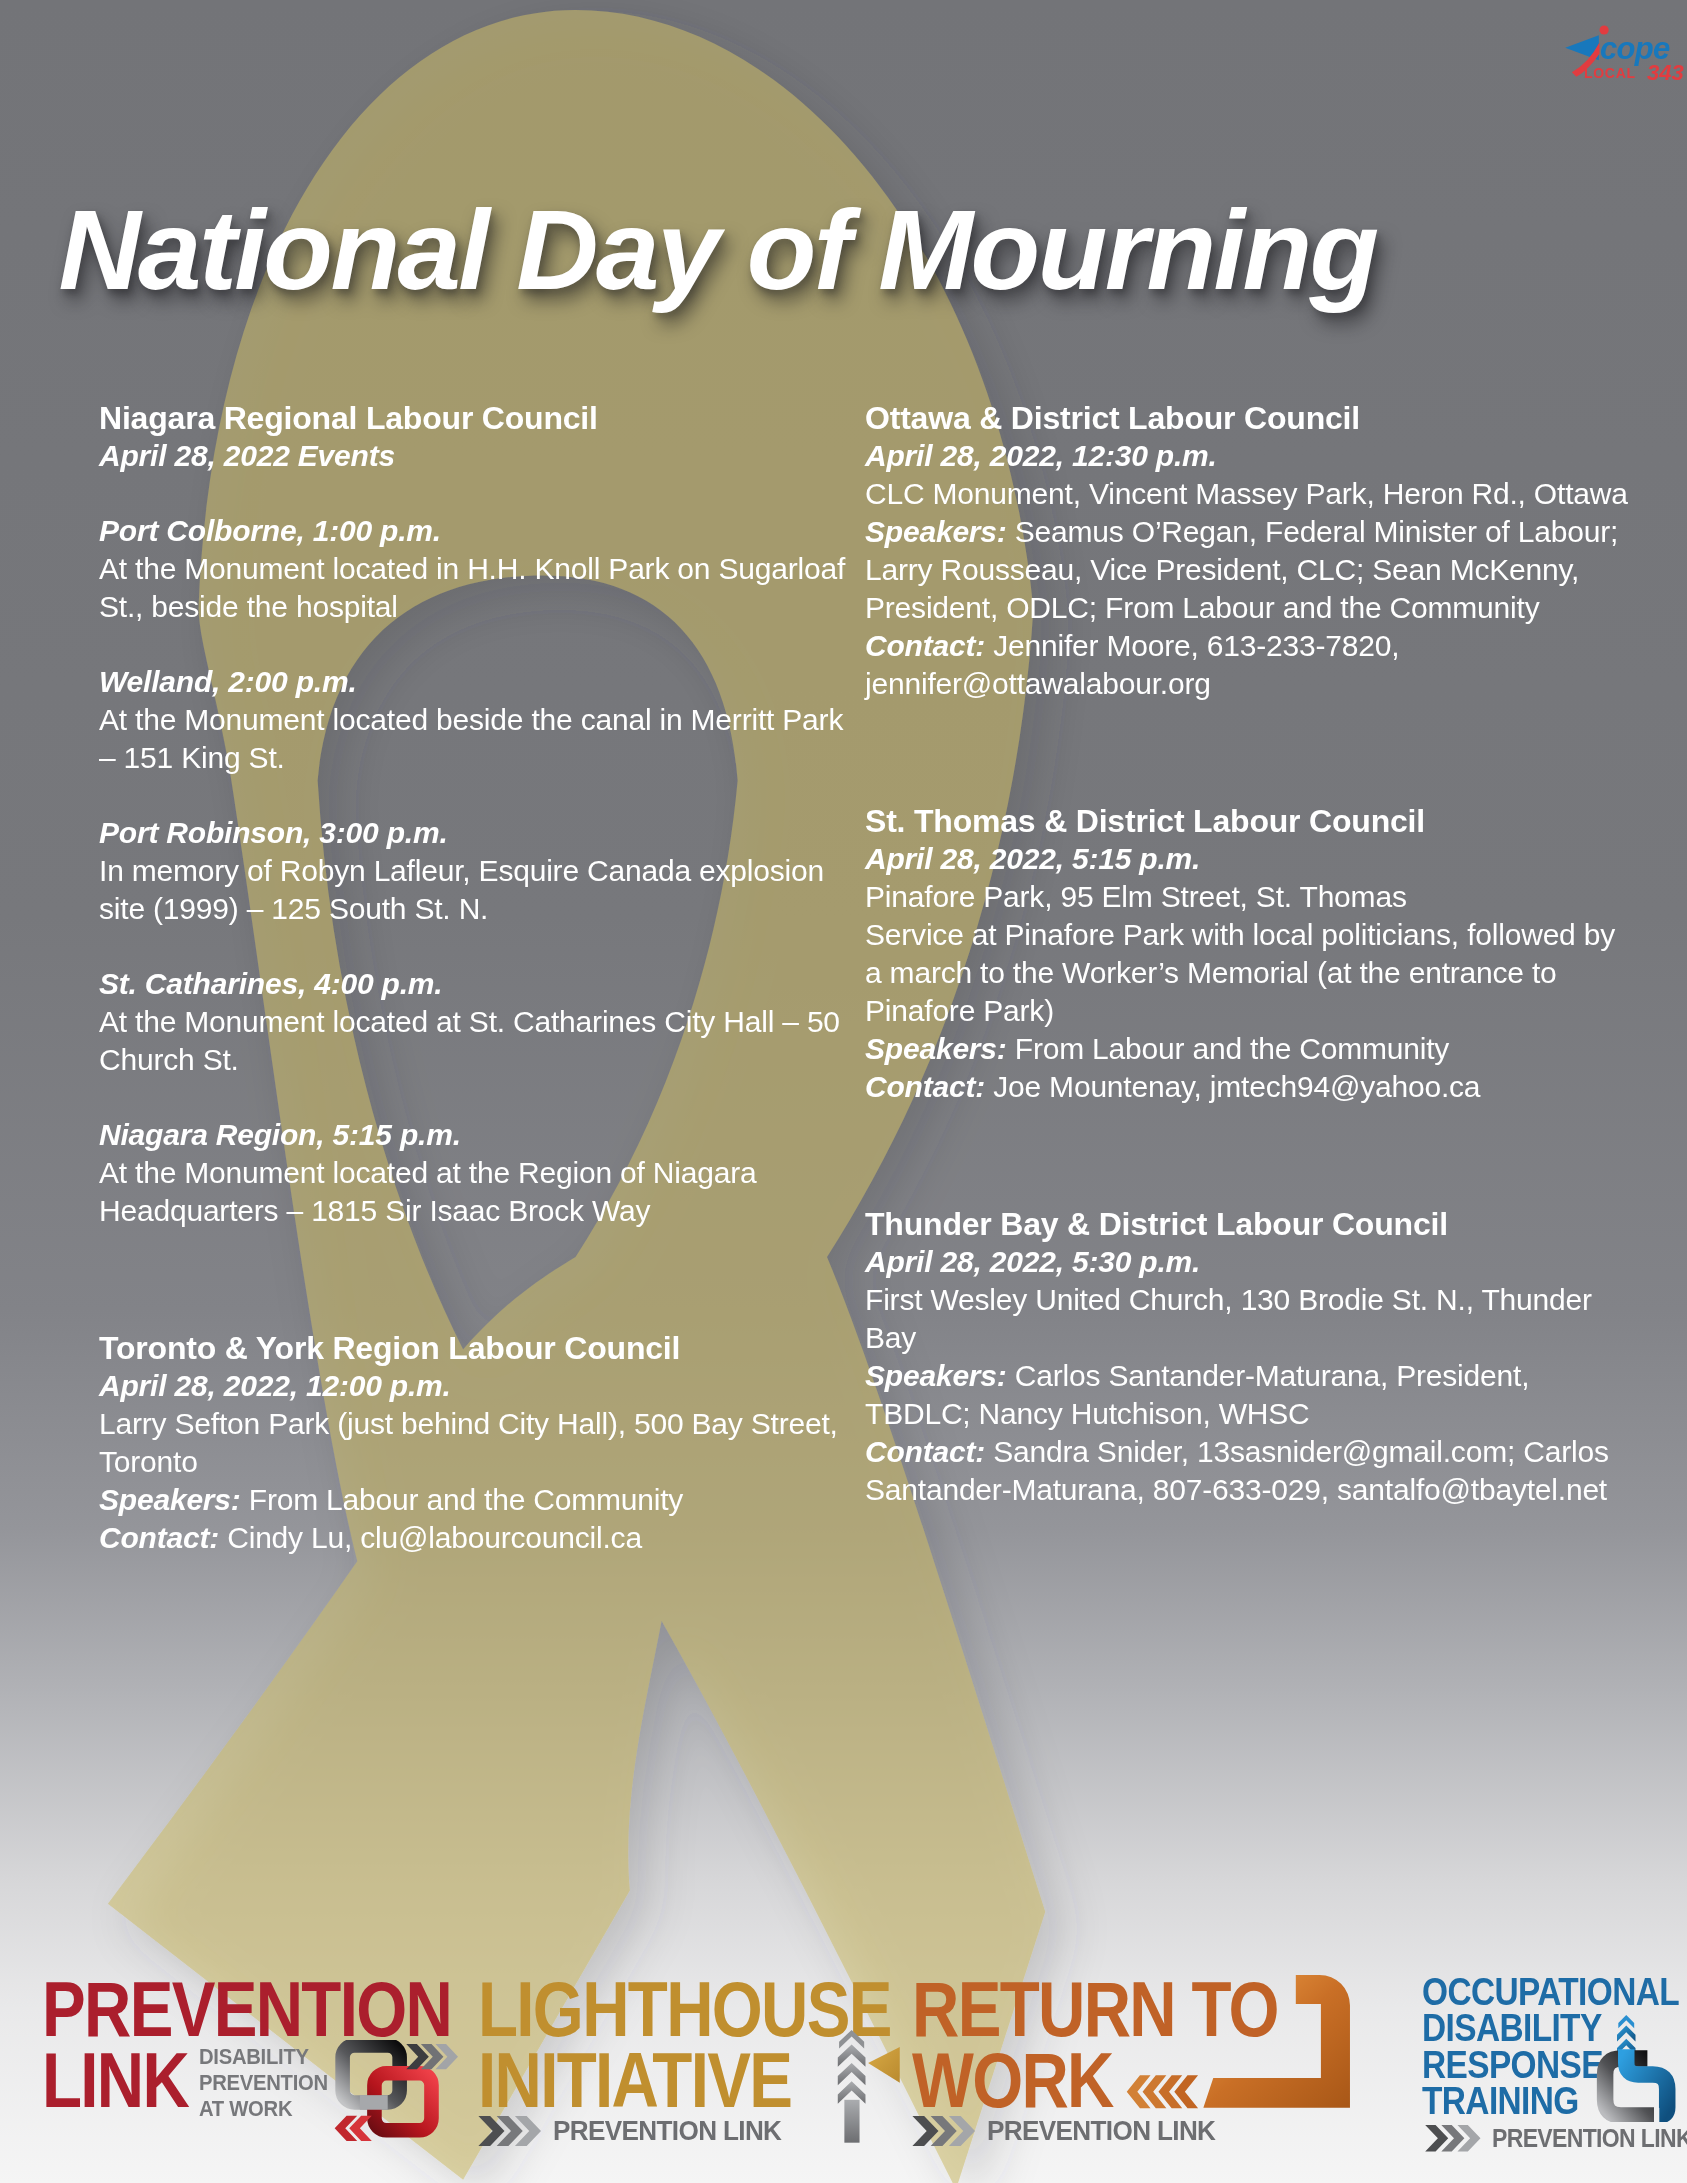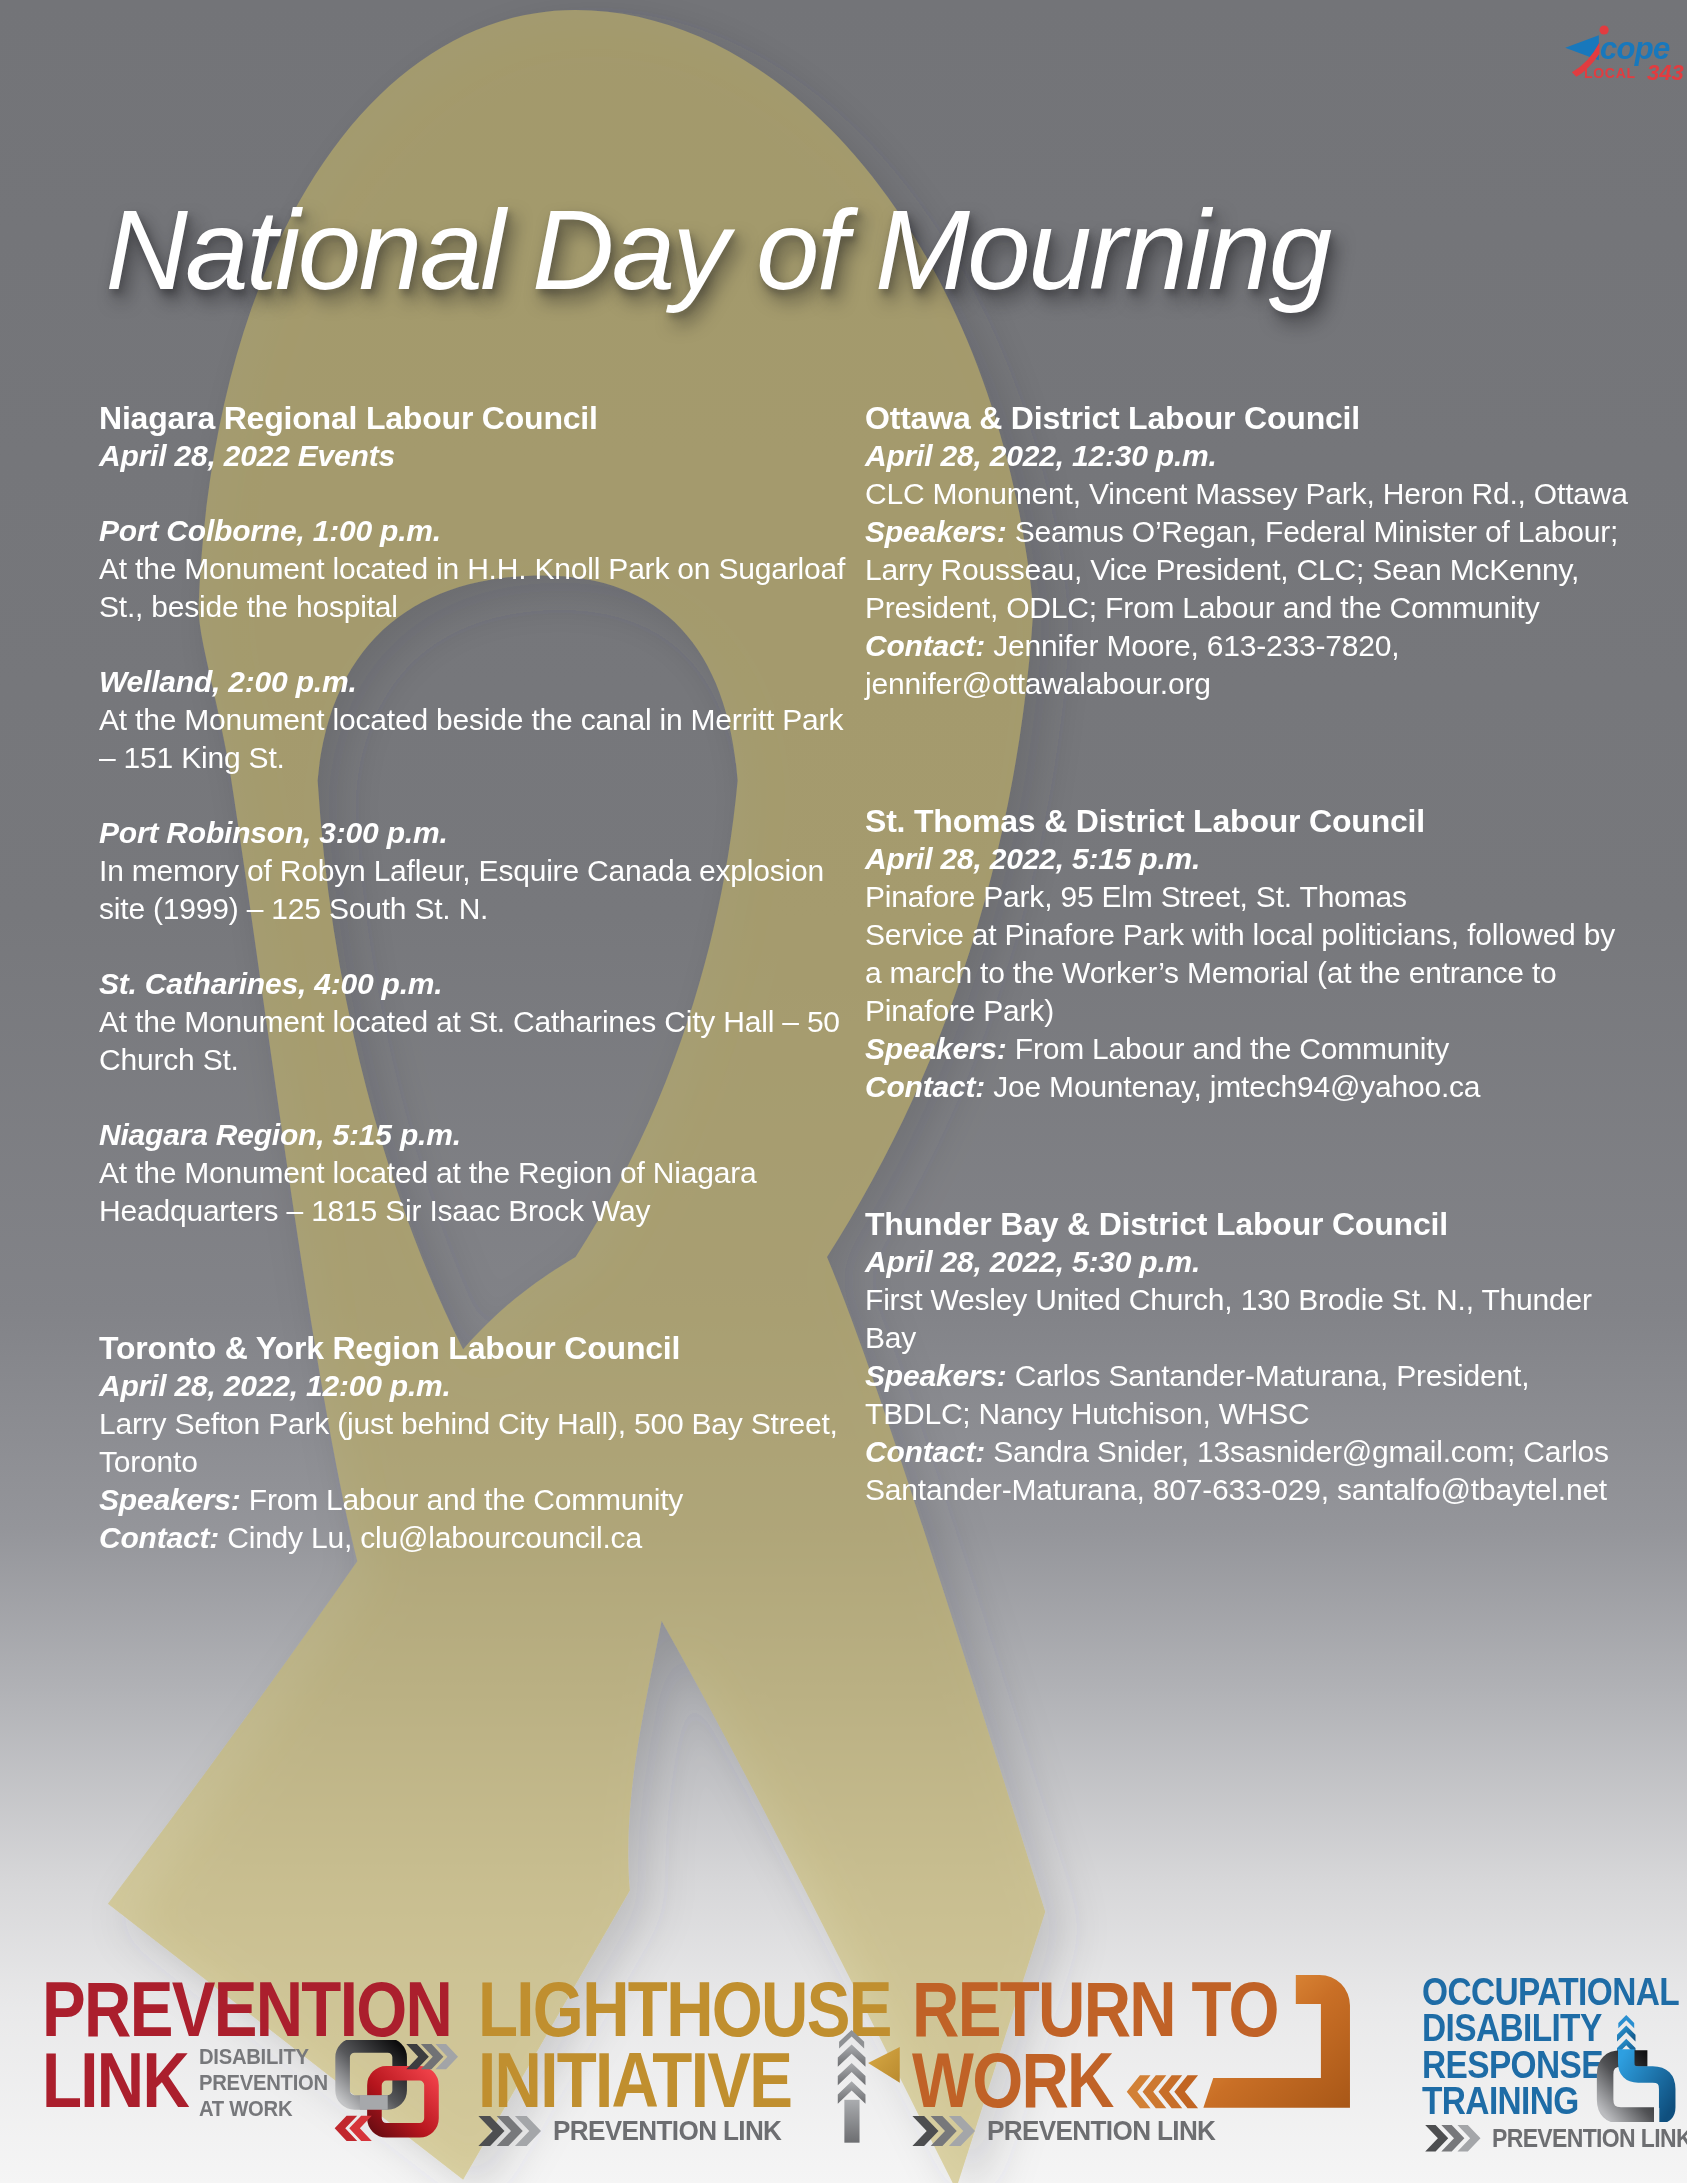--- a/index.html
+++ b/index.html
@@ -11,21 +11,21 @@
   svg.bg-ribbon { position:absolute; left:0; top:0; }
 
   
   .cope { position:absolute; left:1556px; top:24px; width:129px; height:76px; }
   .cope .cope-name { position:absolute; left:44px; top:6.6px; font-size:31px; font-weight:bold; font-style:italic; color:#1878bc; letter-spacing:-0.7px; }
   .cope .cope-local { position:absolute; left:28px; top:41px; font-size:14px; font-weight:bold; color:#e23c40; letter-spacing:0.7px; }
   .cope .cope-num { position:absolute; left:91px; top:36px; font-size:22px; font-weight:bold; font-style:italic; color:#e23c40; }
 
   
   .title { position:absolute; left:0; top:184px; width:1435px; text-align:center;
-    font-size:114px; font-weight:normal; font-style:italic; color:#ffffff; letter-spacing:-2.6px;
+    font-size:114px; font-weight:bold; font-style:italic; color:#ffffff; letter-spacing:-2.6px;
     text-shadow:6.6px 10.6px 17px rgba(25,25,30,.55), 2.6px 4.6px 6.6px rgba(25,25,30,.28); }
 
   
   .col { position:absolute; top:399px; color:#ffffff; font-size:30px; line-height:38px; letter-spacing:-0.2px; }
   .col-left  { left:99px;  width:764px; }
   .col-right { left:865px; width:767px; }
   .h  { font-weight:bold; font-size:32px; }
   .bi { font-weight:bold; font-style:italic; }
   .block + .block { margin-top:37px; }
   .council + .council { margin-top:99px; }

